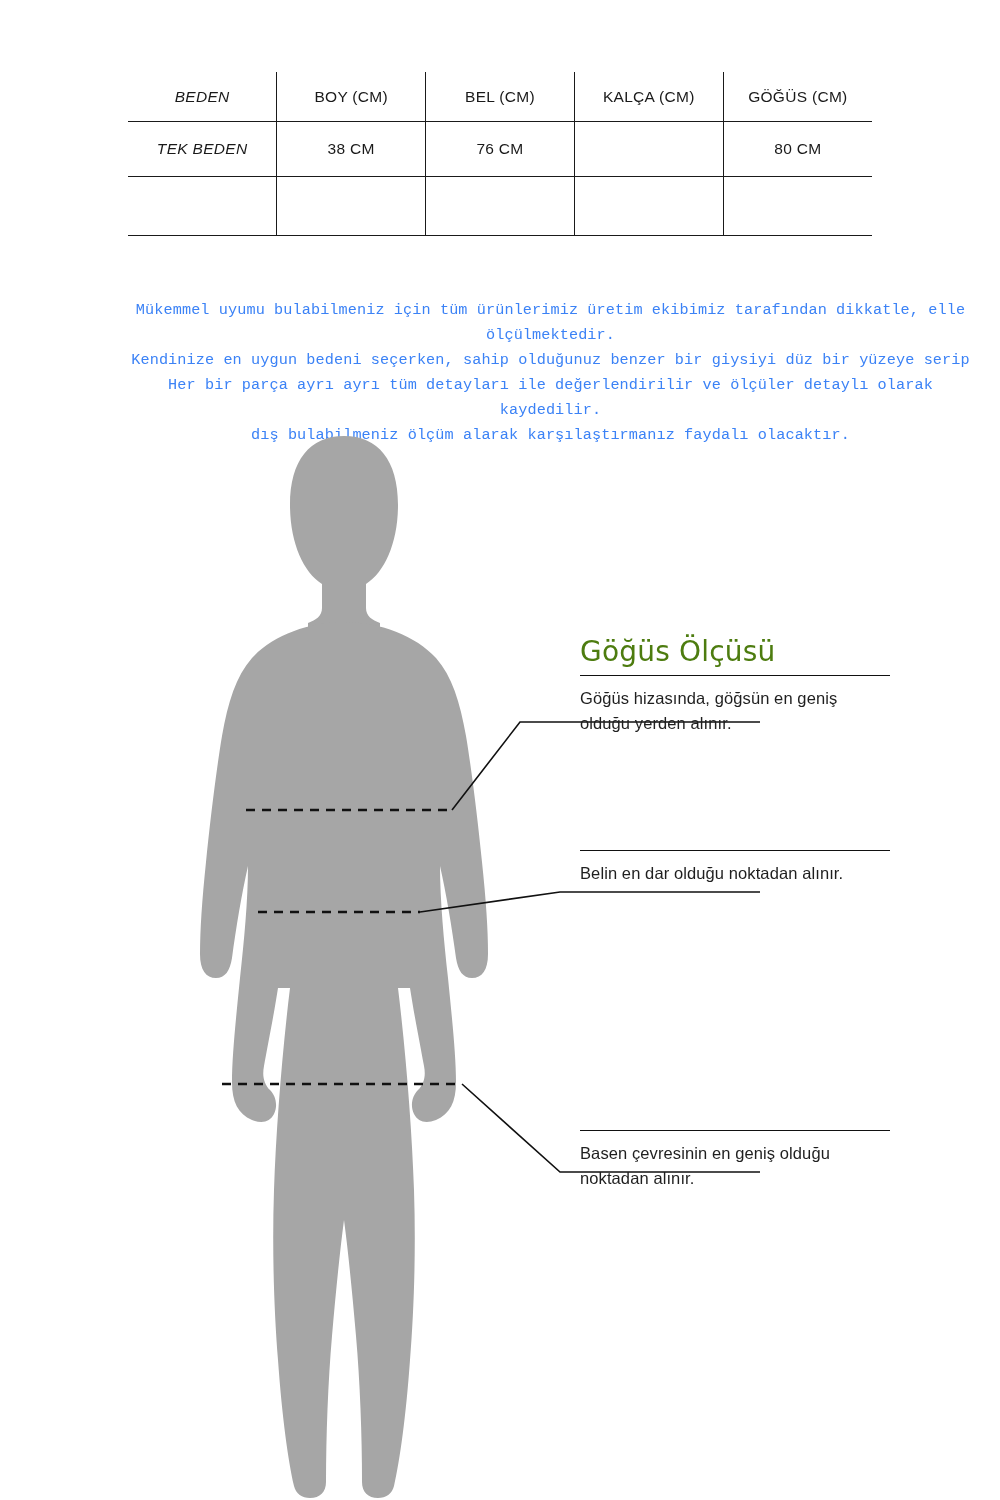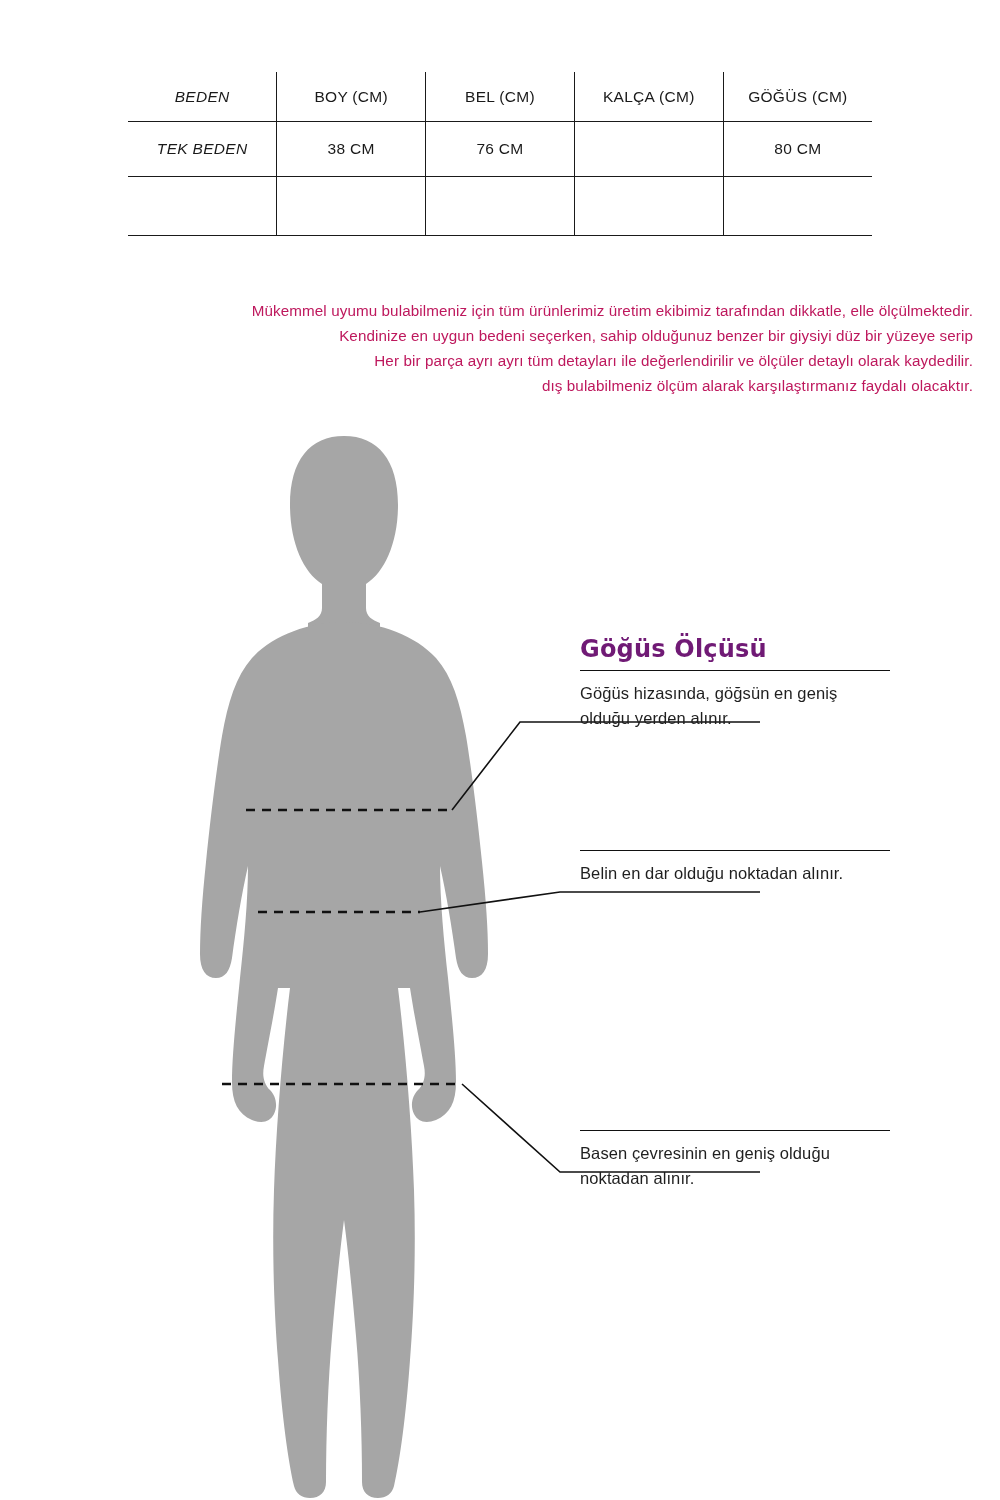--- a/index.html
+++ b/index.html
@@ -45,25 +45,26 @@
   table.size-table tr.head td { font-size: 15.5px; }
   table.size-table tr.row td { height: 54px; }
   table.size-table tr.empty td { height: 58px; }
 
   
   .intro {
     position: absolute;
     left: 128px;
     top: 298px;
     width: 845px;
-    text-align: right;
+    text-align: center;
     font-size: 15.2px;
     line-height: 25px;
-    color: #be185d;
+    color: #3b82f6;
     letter-spacing: 0.1px;
+    font-family: Liberation Mono, monospace;
   }
 
   
   .figure-area {
     position: absolute;
     left: 0;
     top: 430px;
     width: 1000px;
     height: 1070px;
   }
@@ -74,23 +75,23 @@
     width: 460px;
     height: 1070px;
   }
 
   
   .callout {
     position: absolute;
     width: 310px;
   }
   .callout .c-title {
-    font-size: 24px;
-    font-weight: bold;
-    color: #701a75;
+    font-size: 28px;
+    font-weight: normal;
+    color: #4d7c0f;
     letter-spacing: 0.2px;
     margin: 0 0 7px 0;
     font-family: "DejaVu Sans", sans-serif;
   }
   .callout .c-rule {
     height: 1px;
     background: #111111;
     width: 100%;
     margin-bottom: 10px;
   }

